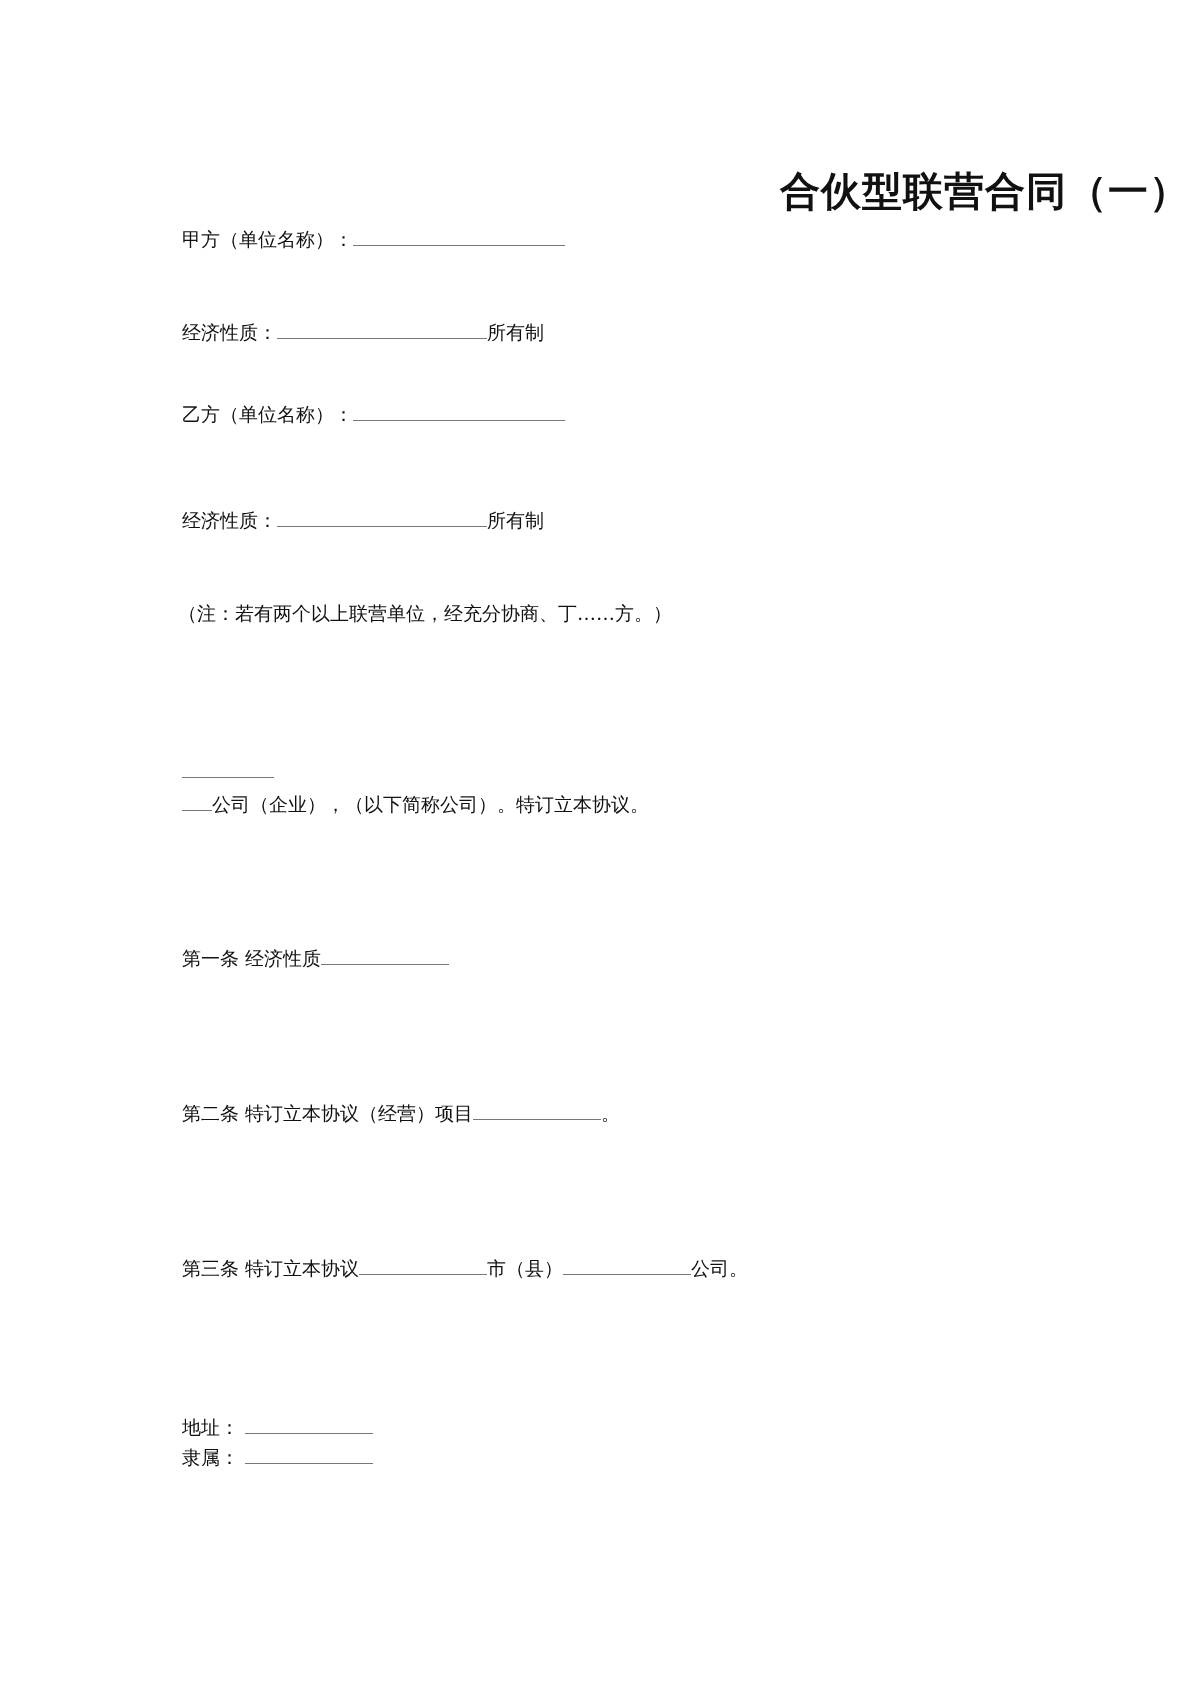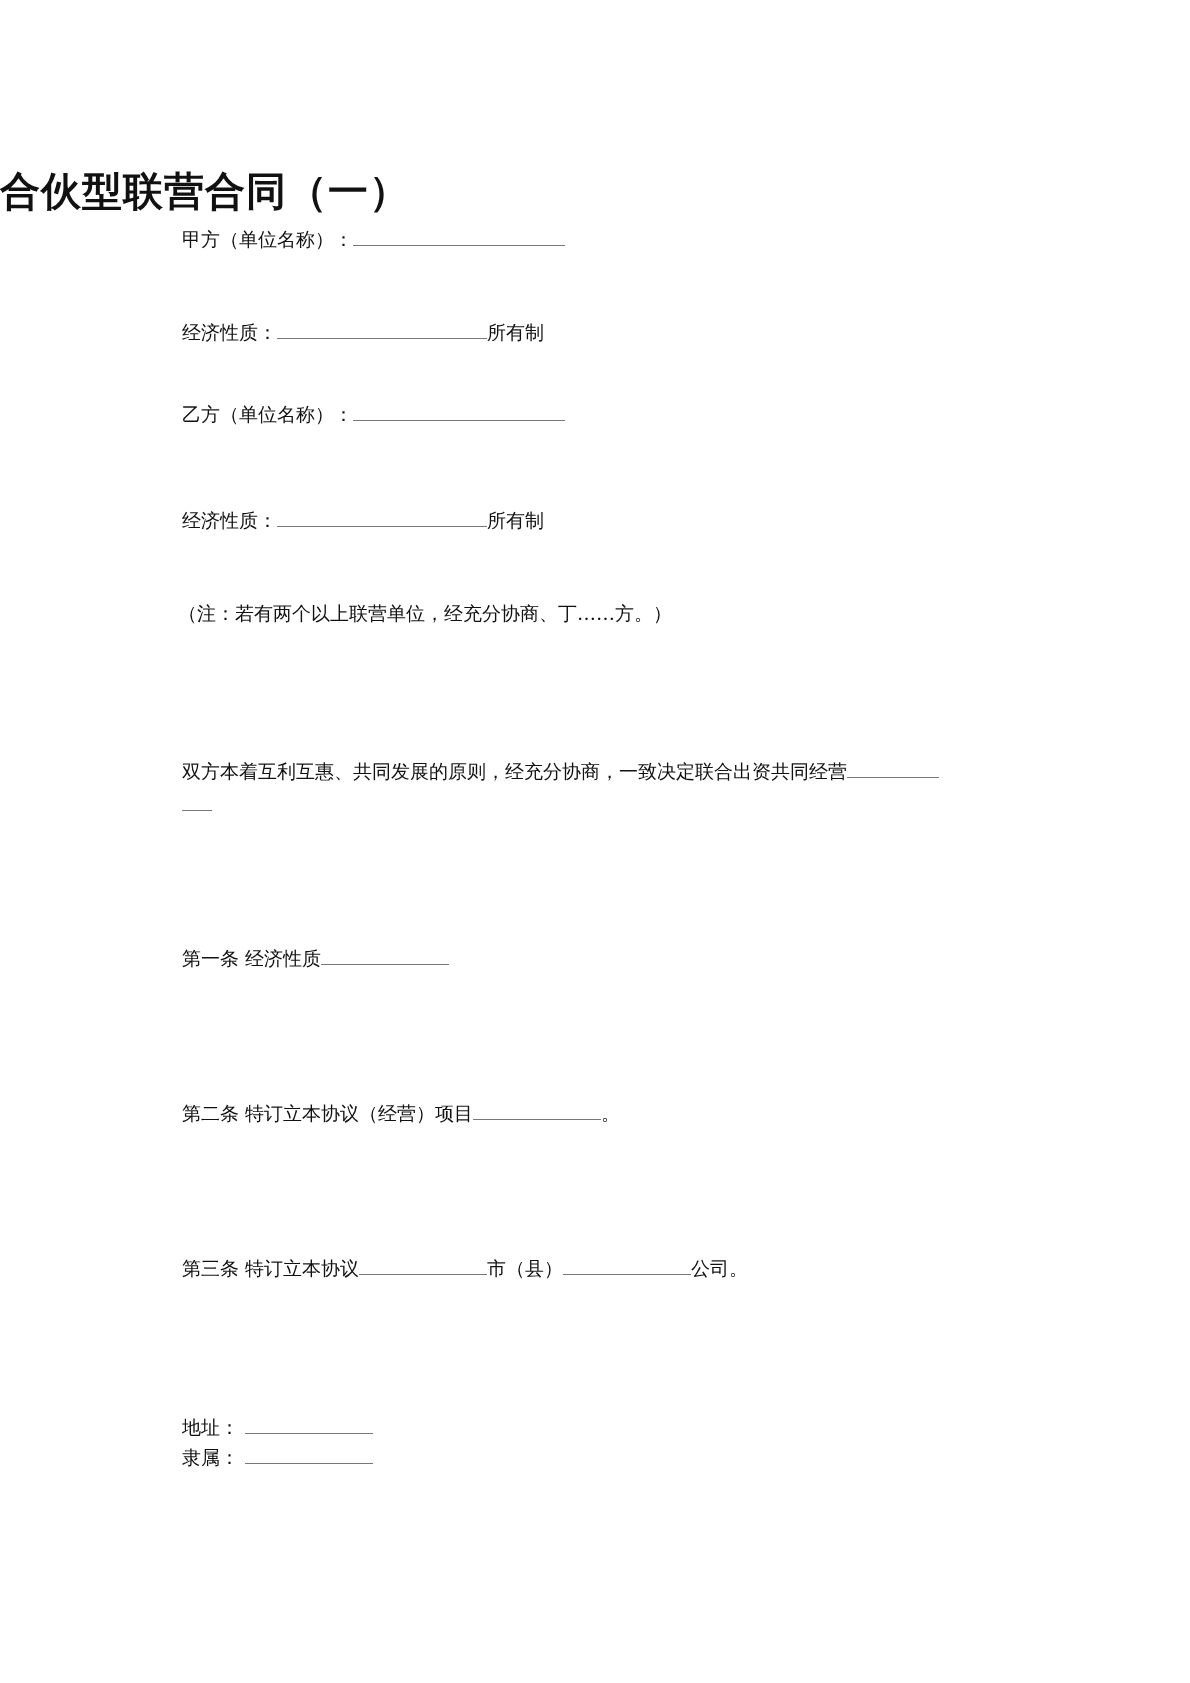--- a/index.html
+++ b/index.html
@@ -1,18 +1,18 @@
 <!DOCTYPE html>
 <html><head>
 <meta charset="utf-8">
 <style>
   html, body { margin: 0; padding: 0; background: #ffffff; }
   body { width: 1190px; height: 1683px; position: relative; overflow: hidden;
          font-family: "DejaVu Serif", "Liberation Serif", serif; color: #111; }
-  .title { position: absolute; left: 0; width: 1190px; top: 165px; text-align: left;
+  .title { position: absolute; left: 0; width: 1190px; top: 165px; text-align: right;
            font-size: 40px; font-weight: bold; line-height: 52px; letter-spacing: 1px;
            font-family: "DejaVu Sans", sans-serif; }
   .line { position: absolute; left: 182px; font-size: 19px; line-height: 26px; white-space: nowrap; text-align: right; }
   .blank { display: inline-block; border-bottom: 1px solid #777; height: 20px; vertical-align: baseline; }
 </style>
 </head>
 <body>
 
 <div class="title">合伙型联营合同（一）</div>
 
@@ -28,24 +28,24 @@
   <span>乙方（单位名称）：</span><span class="blank" style="width:212px"></span>
 </div>
 
 <div class="line" style="top:506px">
   <span>经济性质：</span><span class="blank" style="width:210px"></span><span>所有制</span>
 </div>
 
 <div class="line" style="top:600px; left:178px">（注：若有两个以上联营单位，经充分协商、丁……方。）</div>
 
 <div class="line" style="top:757px">
-  <span>双方本着互利互惠、共同发展的原则，经充分协商，一致决定联合出资共同经营</span><span class="blank" style="width:92px"></span>
+  <span class="blank" style="width:92px"></span>
 </div>
 <div class="line" style="top:790px">
-  <span class="blank" style="width:30px"></span>
+  <span class="blank" style="width:30px"></span><span>公司（企业），（以下简称公司）。特订立本协议。</span>
 </div>
 
 <div class="line" style="top:944px">
   <span>第一条  经济性质</span><span class="blank" style="width:128px"></span>
 </div>
 
 <div class="line" style="top:1099px">
   <span>第二条  特订立本协议（经营）项目</span><span class="blank" style="width:128px"></span><span>。</span>
 </div>
 

